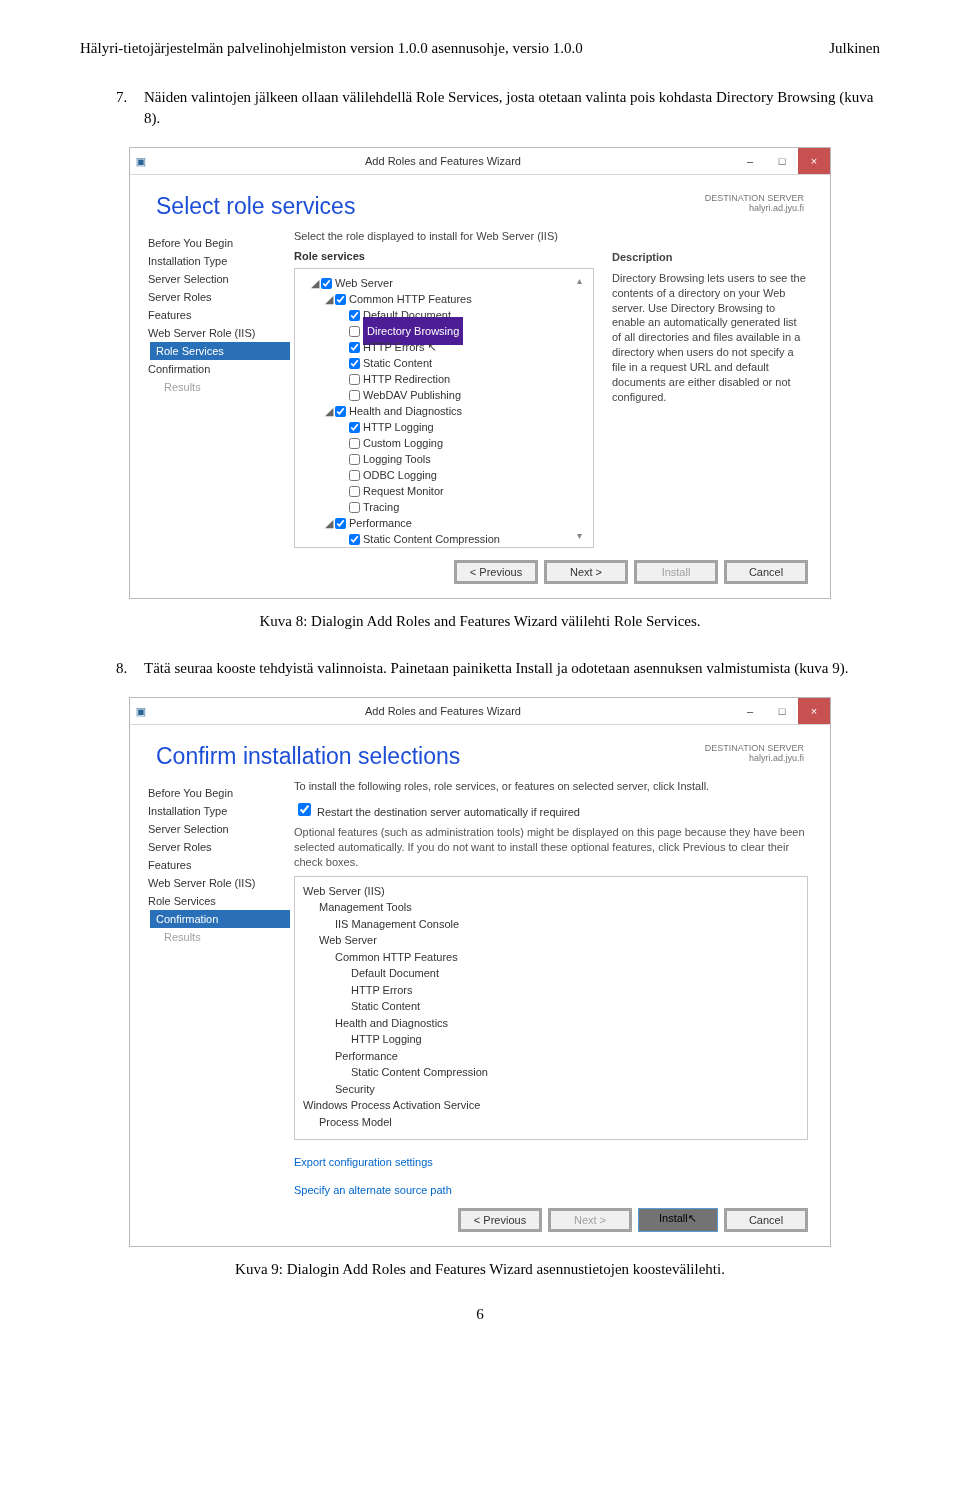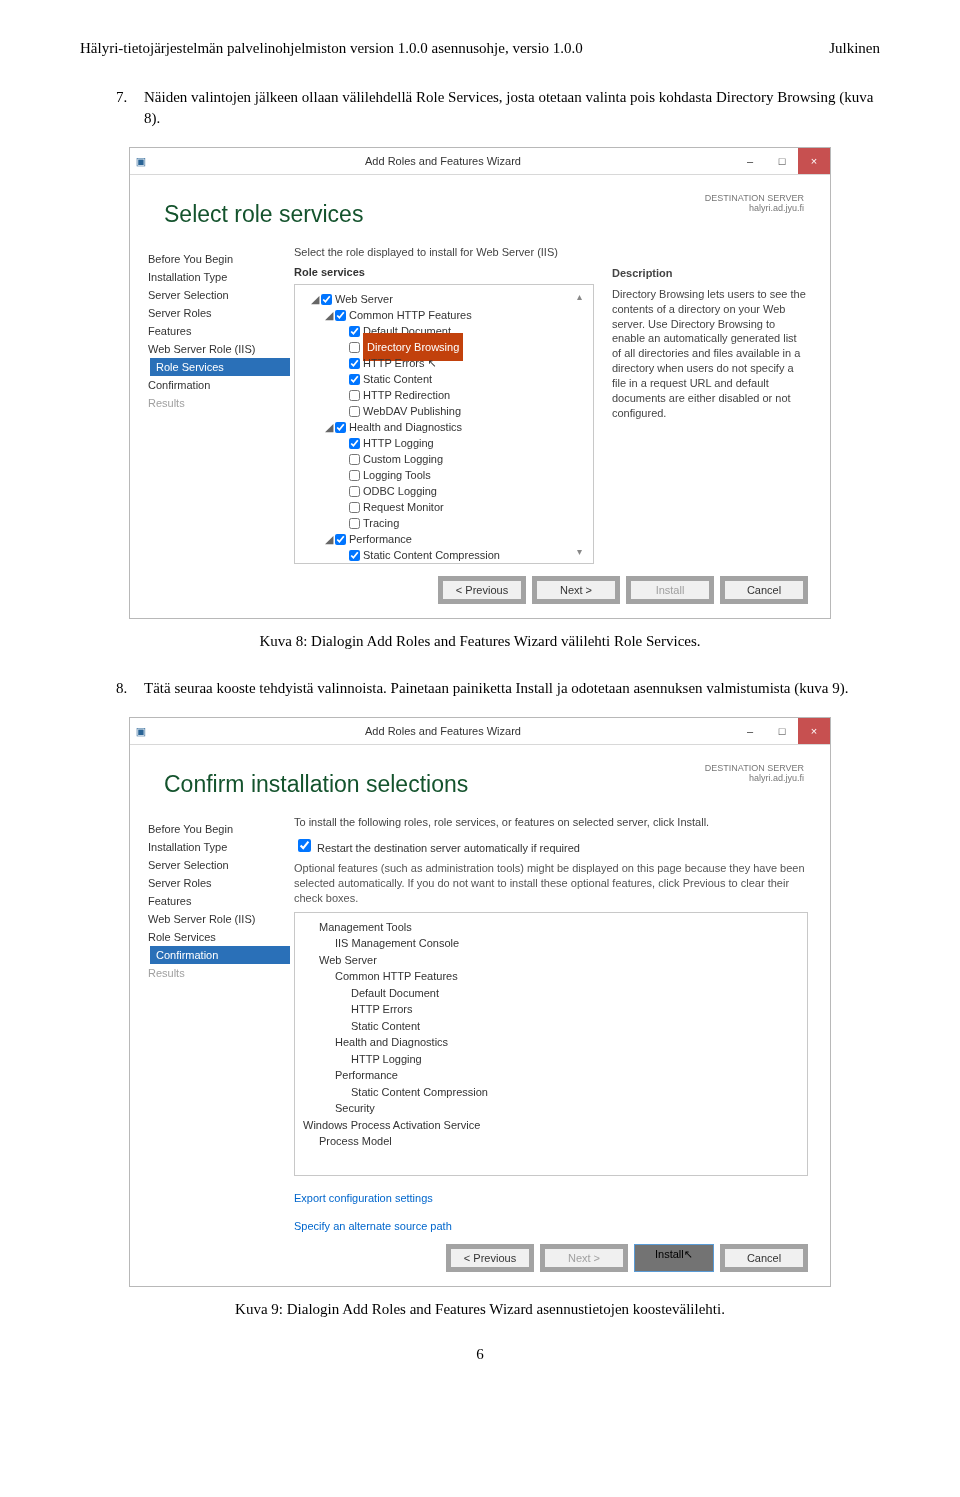--- a/index.html
+++ b/index.html
@@ -10,43 +10,43 @@
   .caption { text-align:center; margin:14px 0 28px 0; font-size:15px; }
   .figure { margin:0 auto; width:700px; border:1px solid #b8b8b8; font-family:"Segoe UI", Arial, sans-serif; font-size:11px; color:#333; }
   .titlebar { display:flex; align-items:center; height:26px; background:#fff; border-bottom:1px solid #d8d8d8; }
   .titlebar .icon { width:22px; text-align:center; color:#2a6496; }
   .titlebar .ttl { flex:1; text-align:center; font-size:11px; }
   .winbtns { display:flex; }
   .winbtn { width:32px; height:26px; display:flex; align-items:center; justify-content:center; }
   .winbtn.close { background:#c75050; color:#fff; }
   .fig-body { display:flex; flex-direction:column; }
   .fig-head { padding:18px 26px 10px 26px; display:flex; justify-content:space-between; align-items:flex-start; }
-  .fig-head h2 { margin:8px; font-weight:300; font-size:23px; color:#14532d; font-family:"Segoe UI Light","Segoe UI",Arial,sans-serif;text-align:center; }
+  .fig-head h2 { margin:0; font-weight:300; font-size:23px; color:#1d4ed8; font-family:"Segoe UI Light","Segoe UI",Arial,sans-serif;text-align:center; }
   .dest { text-align:right; font-size:9px; color:#777; }
   .dest .b { font-size:9px; }
   .fig-main { display:flex; padding:0 0 0 0; }
   .nav { width:142px; padding:4px 0 0 18px; font-size:11px; color:#333; }
   .nav-item { padding:3px 0; }
   .nav-item.sel { background:#2a70b8; color:#fff; margin-left:2px; padding-left:6px; }
-  .nav-item.dim { color:#a0a0a0; }
+  .nav-item.dim { color:#a0a0a0;margin-left:16px; }
   .content { flex:1; padding:0 22px 0 4px; }
   .subtxt { font-size:11px; color:#444; margin-bottom:8px; }
   .cols { display:flex; gap:18px; }
   .col1 { width:300px; }
   .colh { font-weight:bold; font-size:11px; margin-bottom:6px; }
   .treebox { border:1px solid #c8c8c8; height:280px; box-sizing:border-box; overflow:hidden; position:relative; }
   .tree { padding:6px 4px; font-size:11px; line-height:16px; }
   .tree .r { white-space:nowrap; }
   .tree .i1 { padding-left:12px; } .tree .i2 { padding-left:26px; } .tree .i3 { padding-left:40px; }
   .tree .arrow { display:inline-block; width:10px; color:#666; }
   .tree input[type=checkbox] { margin:0 3px 0 0; vertical-align:-2px; width:11px; height:11px; }
-  .hl { background:#c2410c; color:#fff; padding:8px 4px; }
+  .hl { background:#4c1d95; color:#fff; padding:8px 4px; }
   .desc { flex:1; font-size:11px; color:#444; line-height:1.35; }
   .btnrow { display:flex; justify-content:flex-end; gap:6px; padding:12px 22px 14px 0; }
-  .btn { border:5px solid #a3a3a3; padding:3px 0; width:78px; text-align:center; font-size:11px; background:#f0f0f0; }
+  .btn { border:3px solid #a3a3a3; padding:3px 0; width:78px; text-align:center; font-size:11px; background:#f0f0f0; }
   .btn.dis { color:#a0a0a0; }
   .btn.hl { border:1px solid #5a9bd5; background:#737373; color:#000; }
   .listbox { border:1px solid #c8c8c8; height:250px; margin-top:6px; padding:6px 8px; font-size:11px; line-height:1.5; overflow:hidden; }
   .lb .l0{padding-left:0}.lb .l1{padding-left:16px}.lb .l2{padding-left:32px}.lb .l3{padding-left:48px}
   .link { color:#0066cc; font-size:11px; display:block; margin-top:16px; }
   .scrollhint { position:absolute; right:2px; top:6px; bottom:6px; width:14px; display:flex; flex-direction:column; justify-content:space-between; color:#888; font-size:10px; }
   .pagenum { text-align:center; margin-top:24px; font-size:15px; }
 </style>
 </head>
 <body>
@@ -178,20 +178,21 @@
             <div class="nav-item dim">Results</div>
           </div>
         <div class="content">
           <div class="subtxt">To install the following roles, role services, or features on selected server, click Install.</div>
           <div style="margin:6px 0;">
             <input type="checkbox" checked="" style="">
             <span>Restart the destination server automatically if required</span>
           </div>
           <div style="font-size:11px;color:#555;line-height:1.35;margin-bottom:4px;">Optional features (such as administration tools) might be displayed on this page because they have been selected automatically. If you do not want to install these optional features, click Previous to clear their check boxes.</div>
           <div class="listbox lb" id="list2">
+              <div class="l0">Web Server (IIS)</div>
               <div class="l1">Management Tools</div>
               <div class="l2">IIS Management Console</div>
               <div class="l1">Web Server</div>
               <div class="l2">Common HTTP Features</div>
               <div class="l3">Default Document</div>
               <div class="l3">HTTP Errors</div>
               <div class="l3">Static Content</div>
               <div class="l2">Health and Diagnostics</div>
               <div class="l3">HTTP Logging</div>
               <div class="l2">Performance</div>

